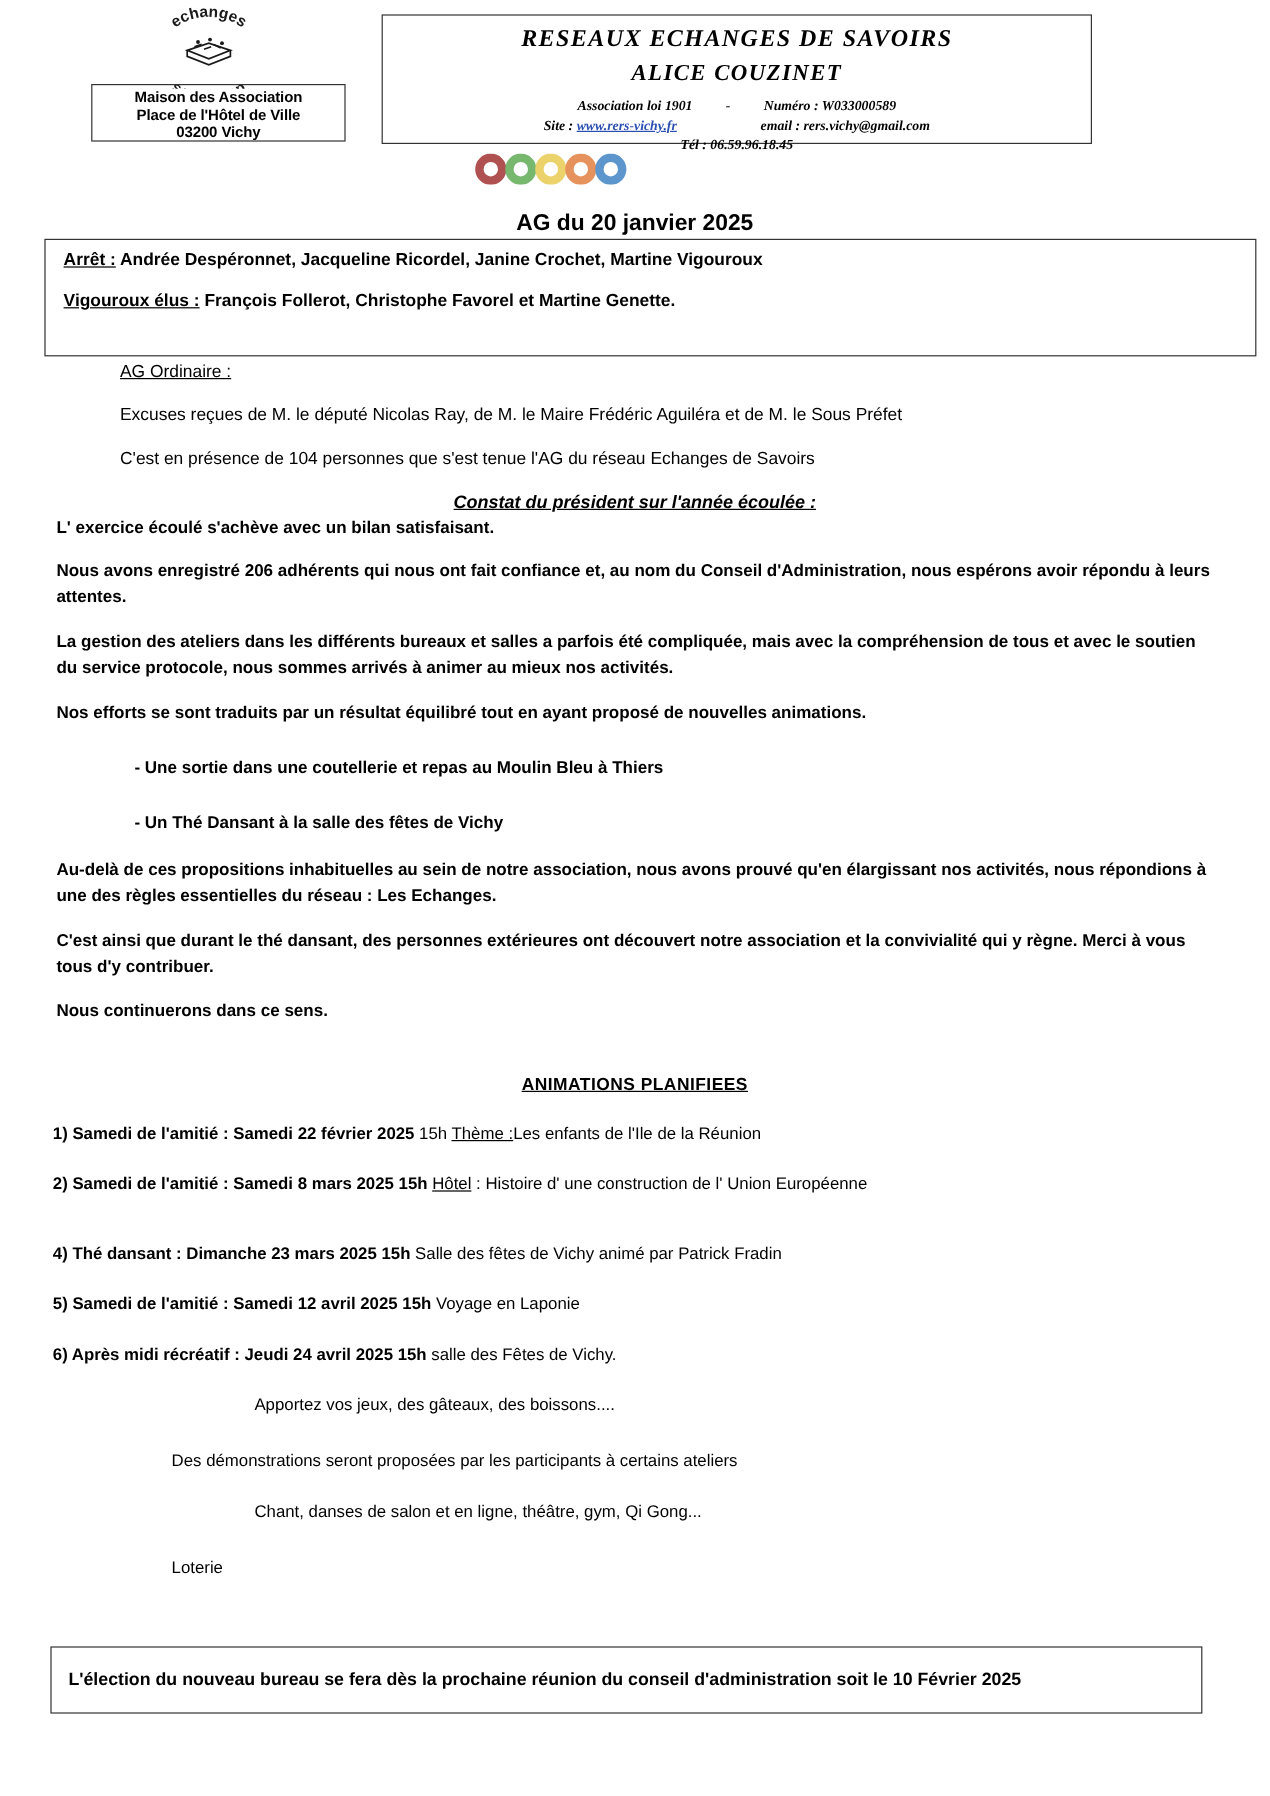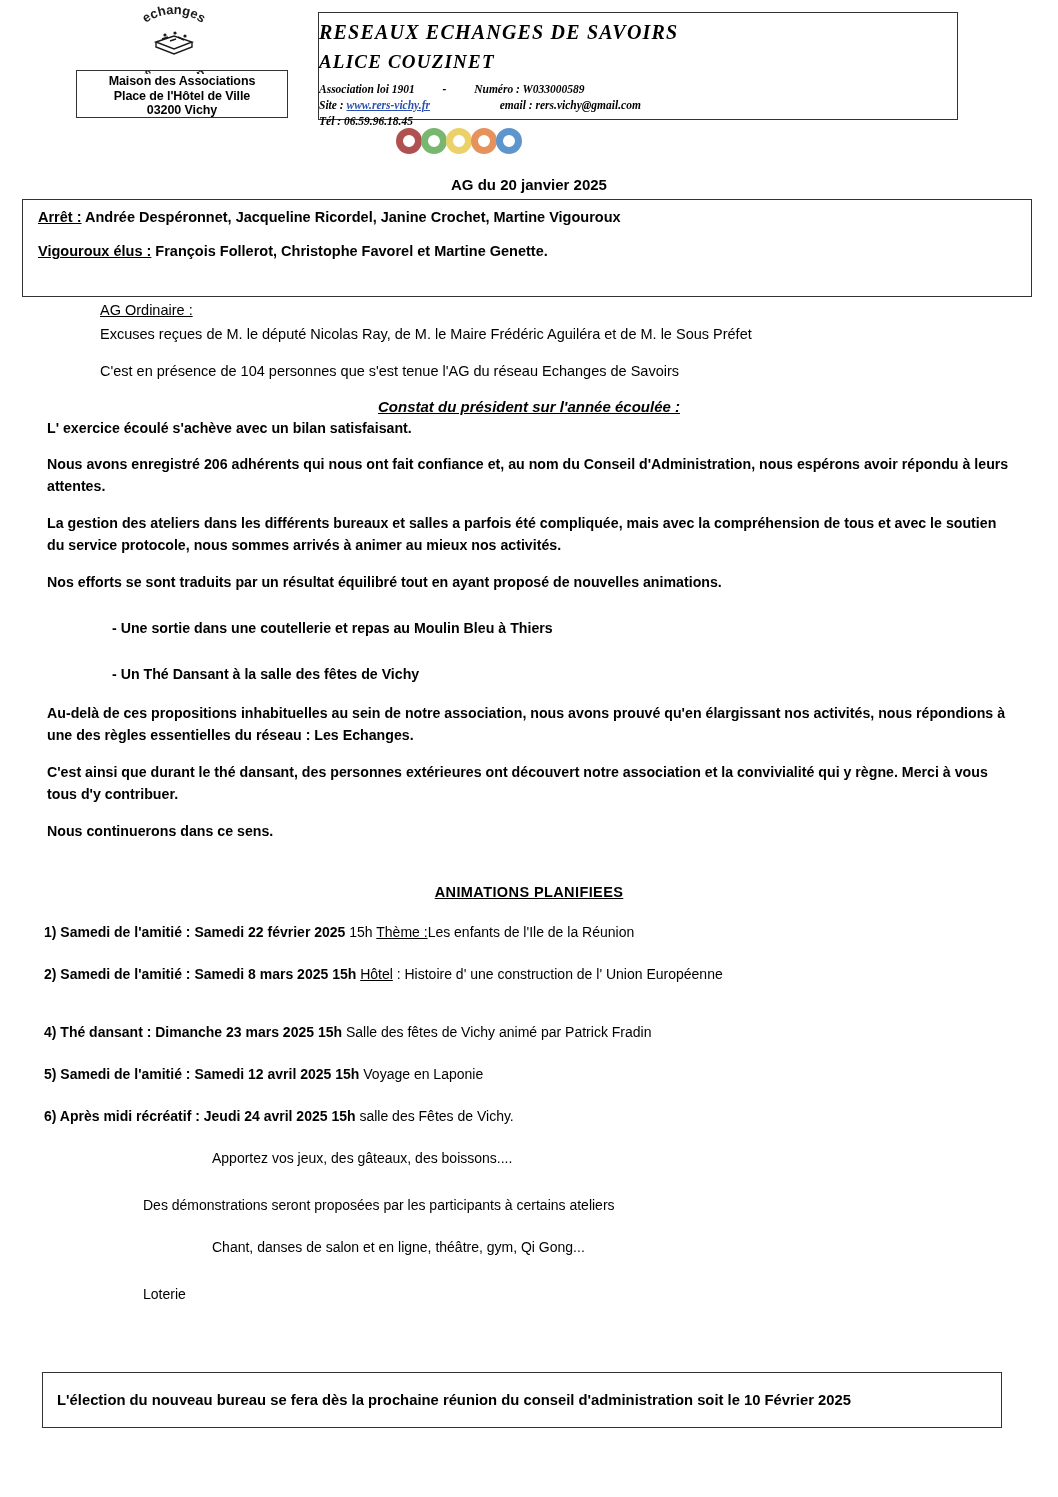--- a/index.html
+++ b/index.html
@@ -45,25 +45,25 @@
     font-size: 12.5px;
     font-weight: bold;
     line-height: 14.5px;
     letter-spacing: -0.1px;
   }
 
   .assoc-box {
     position: absolute;
     left: 318px;
     top: 12px;
-    width: 640px;
+    width: 592px;
     height: 108px;
     border: 1.5px solid #333;
     box-sizing: border-box;
-    text-align: left;
+    text-align: center;
   }
   .assoc-title {
     font-family: "Liberation Serif", serif;
     font-style: italic;
     font-weight: bold;
     font-size: 20px;
     letter-spacing: 1.2px;
     margin-top: 8px;
   }
   .assoc-subtitle {
@@ -96,28 +96,28 @@
     height: 26px;
   }
 
   
   .doc-title {
     position: absolute;
     left: 0;
     top: 176px;
     width: 1058px;
     text-align: center;
-    font-size: 15px;
+    font-size: 19px;
     font-weight: bold;
   }
 
   
   .box-elected {
     position: absolute;
-    left: 22px;
+    left: 37px;
     top: 199px;
     width: 1010px;
     height: 98px;
     border: 1.6px solid #333;
     box-sizing: border-box;
     padding: 9px 0 0 15px;
   }
   .box-elected .line {
     font-size: 14.5px;
     font-weight: bold;
@@ -132,21 +132,21 @@
     top: 300px;
     width: 1058px;
   }
 
   .indent-p {
     margin-left: 100px;
     font-size: 14.5px;
     line-height: 20px;
     margin-bottom: 17px;
   }
-  .indent-p.first { margin-bottom: 4px; }
+  .indent-p.first { margin-bottom: 16px; }
 
   .center-head {
     text-align: center;
     font-size: 15px;
     font-weight: bold;
     font-style: italic;
     text-decoration: underline;
     margin: 6px 0 2px 0;
   }
 
@@ -239,21 +239,21 @@
       </g>
       <g fill="#1a1a1a">
         <circle cx="47" cy="29" r="1.6"></circle>
         <circle cx="57" cy="27" r="1.6"></circle>
         <circle cx="67" cy="30" r="1.6"></circle>
       </g>
     </svg>
   </div>
 
   <div class="address-box">
-    <div class="address-line">Maison des Associations</div>
+    <div class="address-line">Maison des Association</div>
     <div class="address-line">Place de l'Hôtel de Ville</div>
     <div class="address-line">03200 Vichy</div>
   </div>
 
   <div class="assoc-box">
     <div class="assoc-title">RESEAUX ECHANGES DE SAVOIRS</div>
     <div class="assoc-subtitle">ALICE COUZINET</div>
     <div class="assoc-meta">
       <span>Association loi 1901</span>
       <span class="gap"></span>

